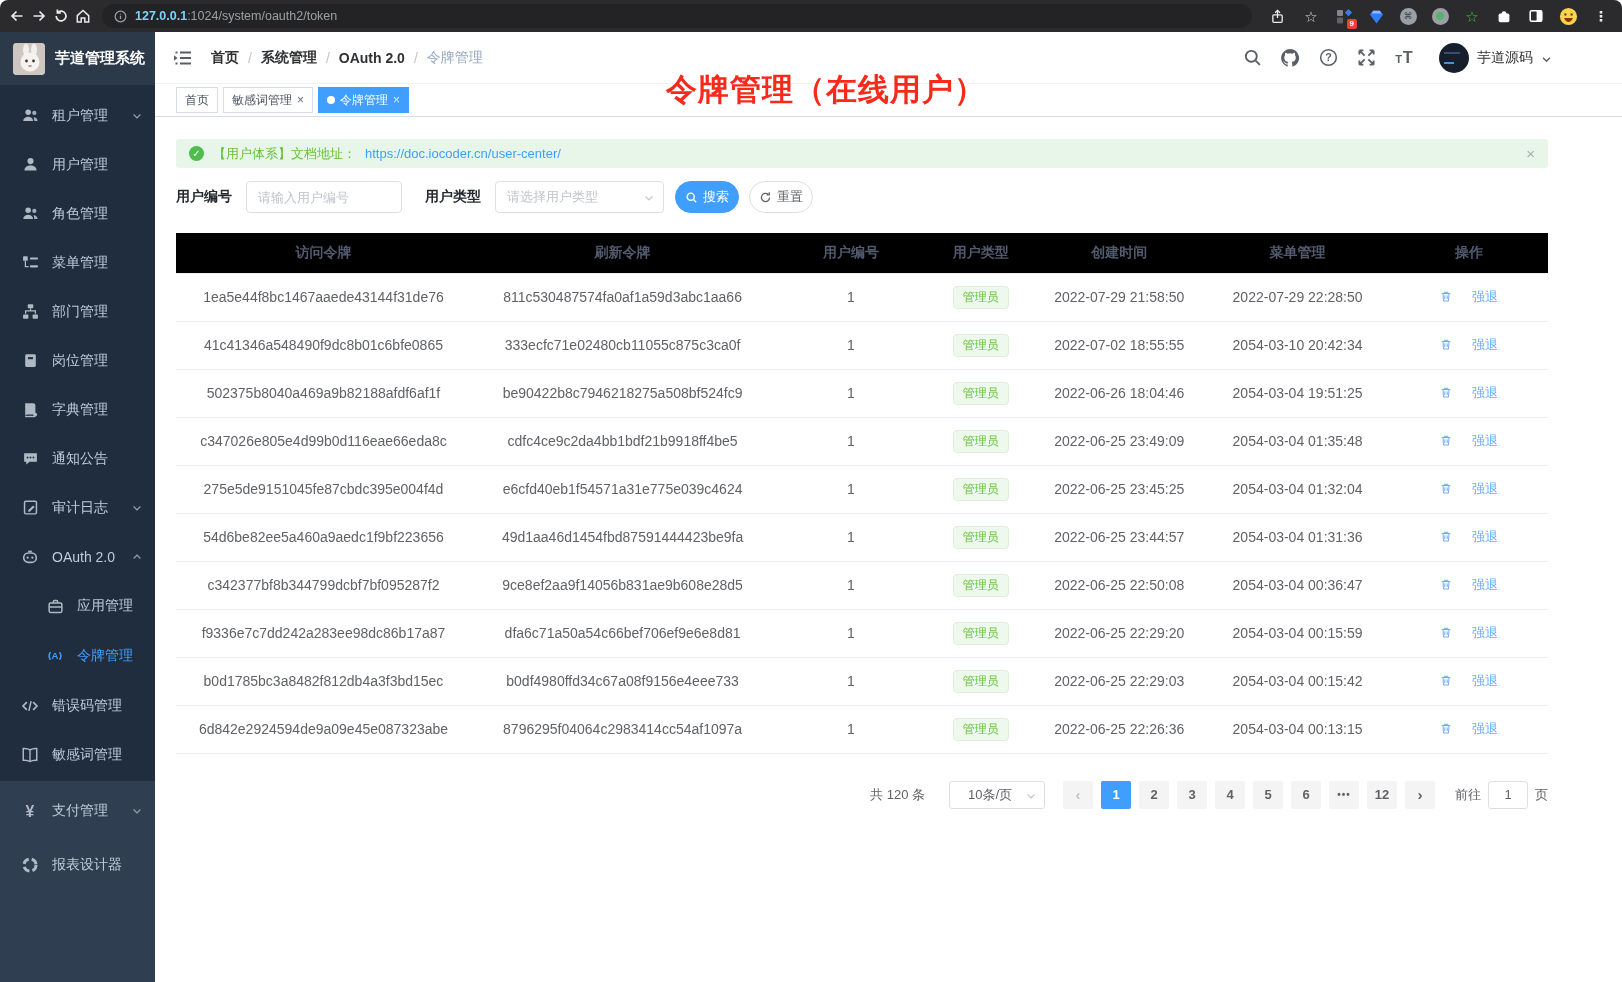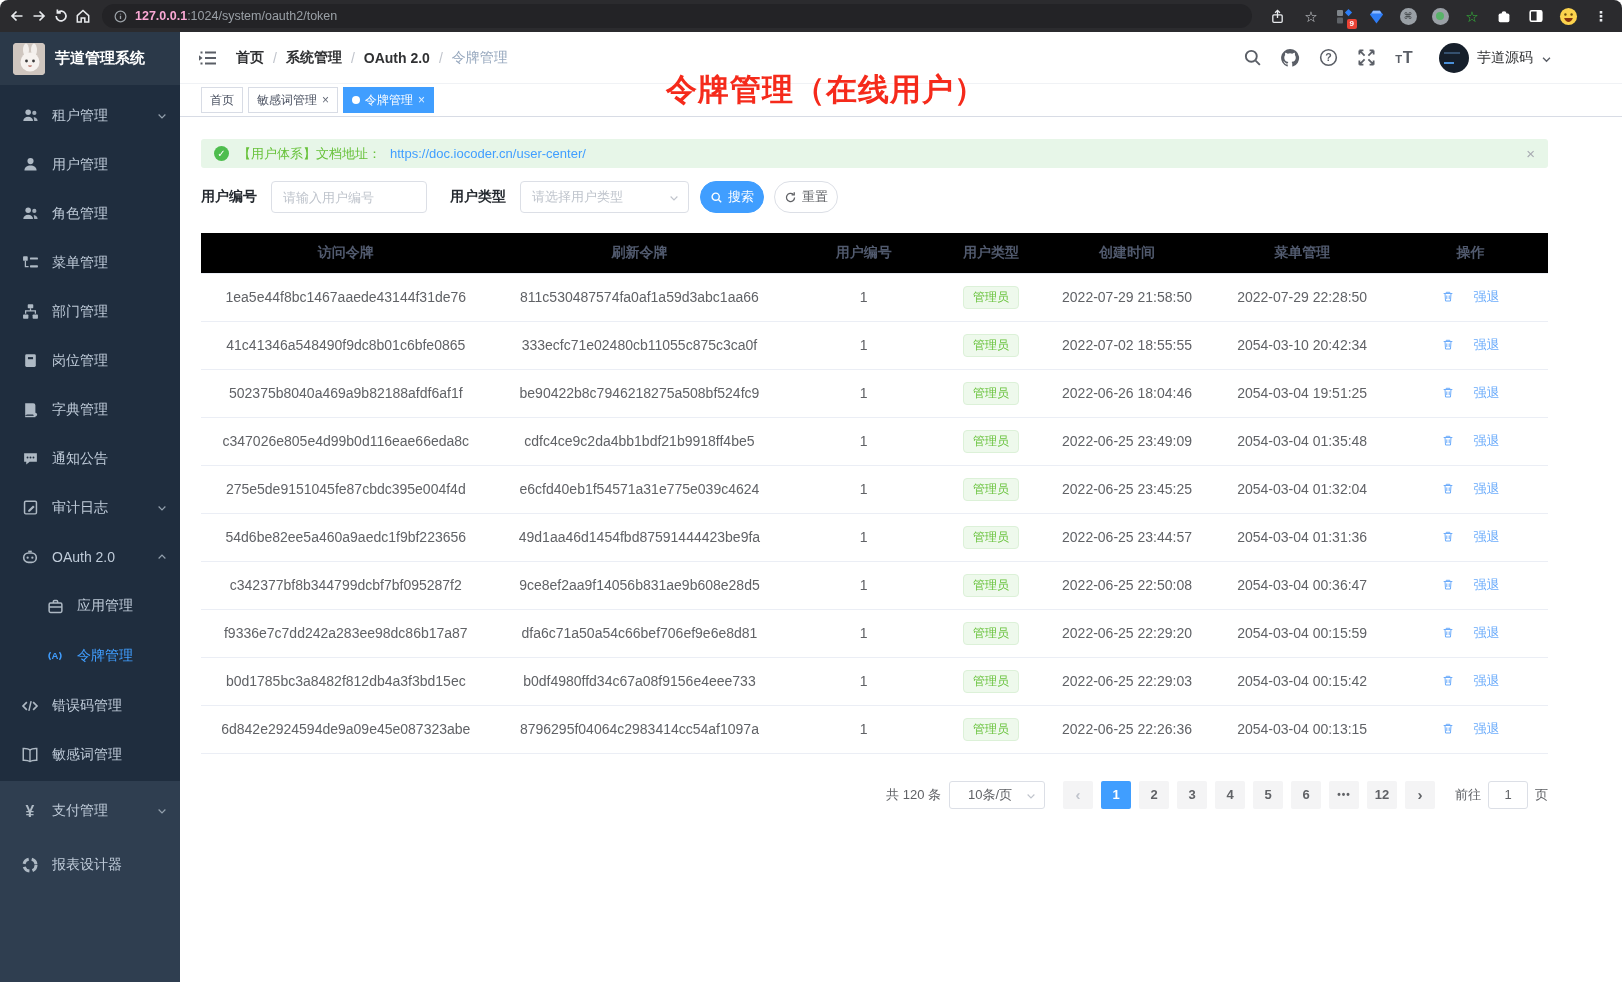--- a/index.html
+++ b/index.html
@@ -7,36 +7,36 @@
   .screen{position:relative;width:1622px;height:982px;overflow:hidden;background:#fff;
           font-family:"Liberation Sans","DejaVu Sans",sans-serif;font-size:14px;}
 
   
   .chrome{height:32px;background:#2b2b2e;display:flex;align-items:center;color:#d8dadd;
           border-radius:8px 8px 0 0;padding:0 10px 0 6px;}
   .c-btn{width:22px;height:22px;display:flex;align-items:center;justify-content:center;flex:0 0 auto;color:#e8eaed;}
   .c-btn svg{display:block;}
   .addr{flex:1;height:24px;margin:0 14px 0 8px;background:#232326;border-radius:12px;
         display:flex;align-items:center;padding:0 12px;gap:8px;min-width:0;}
-  .addr .host{color:#f9a8d4;font-size:12.5px;font-weight:bold;white-space:nowrap;}
+  .addr .host{color:#7dd3fc;font-size:12.5px;font-weight:bold;white-space:nowrap;}
   .addr .rest{color:#9aa0a6;font-size:12.5px;white-space:nowrap;margin-left:-8px;}
   .c-right{display:flex;align-items:center;gap:12px;flex:0 0 auto;}
   .ext{position:relative;width:20px;height:20px;display:flex;align-items:center;justify-content:center;}
   .ext-badge{position:absolute;right:-3px;bottom:-3px;background:#e94235;color:#fff;font-size:8px;
              font-weight:bold;border-radius:2px;padding:1px 3px;line-height:1;}
   .glyph{font-size:15px;line-height:1;}
   .g-star{color:#cfd2d6;}
   .g-dots{color:#e8eaed;font-size:14px;font-weight:bold;}
   .circ{width:17px;height:17px;border-radius:50%;background:#9aa0a6;display:flex;align-items:center;justify-content:center;color:#3c4043;font-size:9px;}
   .circ .inner-dot{width:8px;height:8px;border-radius:50%;background:#58b368;}
   .g-star-green{color:#35c03a;font-weight:bold;}
 
   
   .app{display:flex;height:950px;}
-  .sidebar{width:180px;background:#f97316;display:flex;flex-direction:column;flex:0 0 auto;}
+  .sidebar{width:155px;background:#f97316;display:flex;flex-direction:column;flex:0 0 auto;}
   .logo{height:53px;background:#2b3949;display:flex;align-items:center;padding-left:13px;gap:10px;flex:0 0 auto;}
   .logo-img{width:32px;height:32px;border-radius:4px;background:#cfc6bf;overflow:hidden;flex:0 0 auto;}
   .logo-title{color:#fff;font-size:15px;font-weight:bold;white-space:nowrap;}
   .menu-main{background:#1f2d3e;padding:6px 0 2px;}
   .menu-lower{flex:1;background:#2f3e50;padding-top:3px;}
   .m-item{height:49px;display:flex;align-items:center;padding:0 12px 0 21px;color:#bfcbd9;font-size:14px;cursor:pointer;}
   .m-item .mi{width:18px;height:18px;margin-right:13px;display:flex;align-items:center;justify-content:center;color:#aeb9c4;flex:0 0 auto;}
   .m-item.child{padding-left:46px;height:50px;}
   .m-item.active{color:#409EFF;}
   .m-item.active .mi{color:#409EFF;}
@@ -101,21 +101,21 @@
   .grid th{height:40px;background:#000000;color:#515a6e;font-weight:bold;border-bottom:1px solid #ebeef5;
            text-align:center;font-size:14px;}
   .grid td{height:48px;text-align:center;color:#606266;border-bottom:1px solid #ebeef5;overflow:hidden;
            white-space:nowrap;}
   .badge{display:inline-block;padding:2px 9px;font-size:12px;color:#67c23a;background:#eef9ec;
          border:1px solid #dcf1d8;border-radius:4px;line-height:17px;}
   .action{color:#6aabfb;font-size:13px;display:inline-flex;align-items:center;gap:20px;cursor:pointer;}
   .action svg{display:block;}
 
   .pagination{margin-top:27px;display:flex;align-items:center;justify-content:flex-end;font-size:13px;color:#606266;}
-  .pg-total{margin-right:8px;text-align:right;}
+  .pg-total{margin-right:24px;text-align:right;}
   .pg-size{width:96px;height:28px;border:1px solid #dcdfe6;border-radius:3px;display:flex;align-items:center;
            justify-content:center;position:relative;padding-right:14px;color:#606266;cursor:pointer;margin-right:14px;}
   .pg-size .chev{position:absolute;right:7px;top:8px;color:#c0c4cc;display:flex;}
   .pg-btn{min-width:30px;height:28px;background:#f4f4f5;border-radius:2px;display:inline-flex;align-items:center;
           justify-content:center;font-weight:bold;color:#606266;margin:0 4px;cursor:pointer;padding:0 4px;}
   .pg-btn.active{background:#409EFF;color:#fff;}
   .pg-btn.disabled{color:#c0c4cc;}
   .pg-btn.ellipsis{letter-spacing:1px;font-size:10px;}
   .pg-prev{font-size:15px;}
   .pg-next{font-size:15px;}

